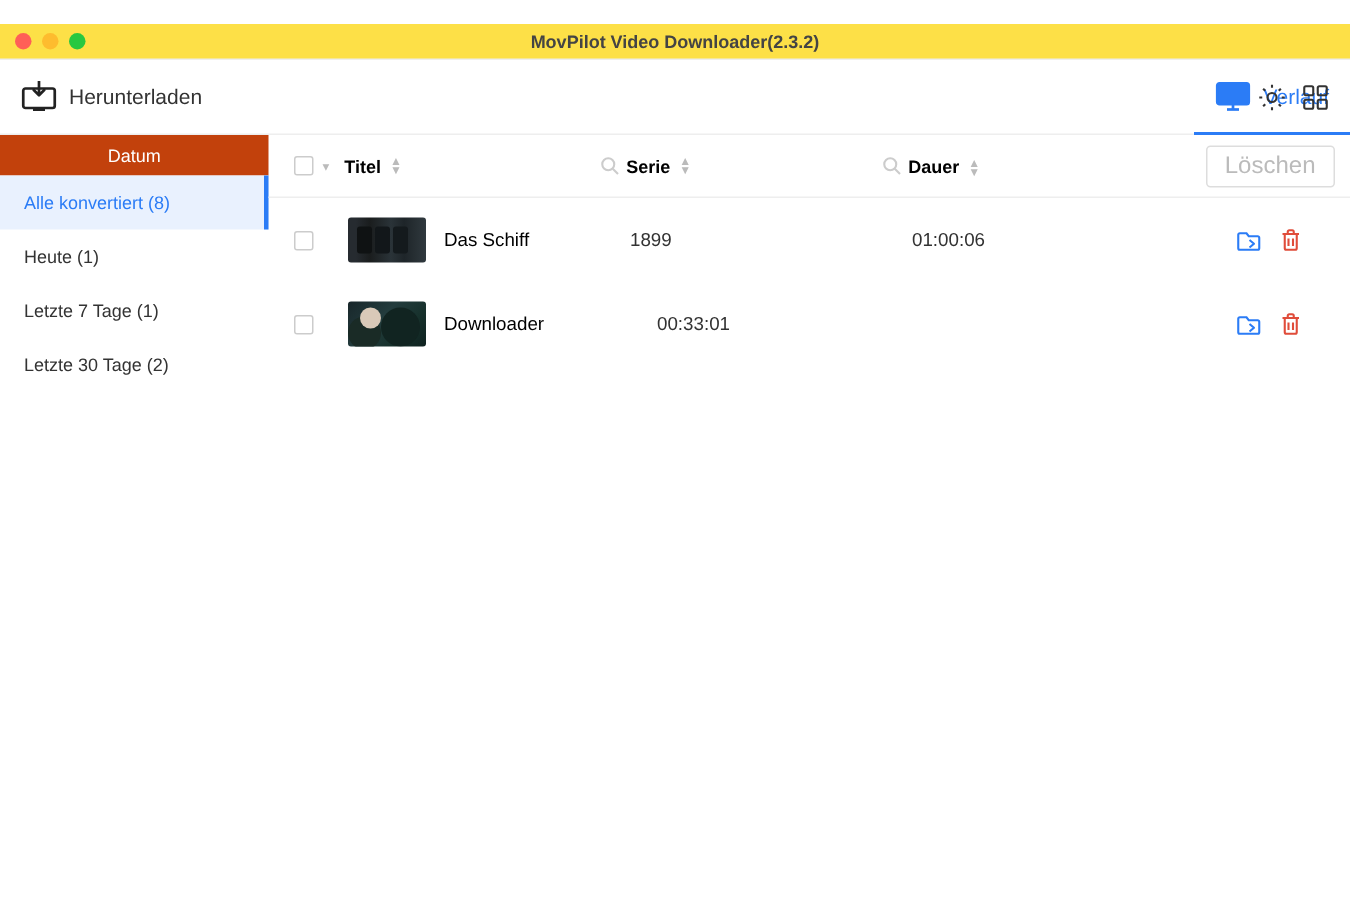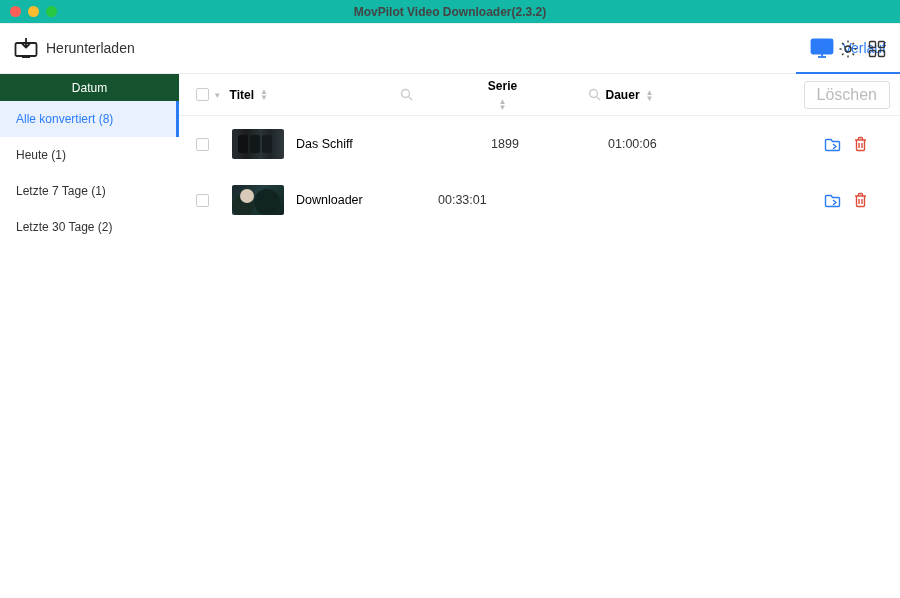--- a/index.html
+++ b/index.html
@@ -1,24 +1,25 @@
 <!DOCTYPE html>
 <html><head>
 <meta charset="utf-8">
 <style>
   * { box-sizing: border-box; margin: 0; padding: 0; font-family: -apple-system, BlinkMacSystemFont, "Segoe UI", Helvetica, Arial, sans-serif; }
   body { width: 900px; height: 598px; background: #fff; overflow: hidden; }
 
   
   .titlebar {
     height: 24px;
-    background: #14b8a6;
+    background: #fde047;
     border-bottom: 1px solid #eee;
     display: flex; align-items: center;
     position: relative;
+    margin-top: 16px;
   }
   .traffic { display: flex; gap: 7px; padding-left: 10px; }
   .dot { width: 11px; height: 11px; border-radius: 50%; }
   .dot.red { background: #ff5f57; }
   .dot.yellow { background: #febc2e; }
   .dot.green { background: #28c840; }
   .titlebar-title {
     position: absolute; left: 0; right: 0; text-align: center;
     font-size: 12px; font-weight: 600; color: #444;
     pointer-events: none;
@@ -44,21 +45,21 @@
     display: flex; align-items: center; gap: 10px;
   }
   .icon-btn { cursor: pointer; display: flex; align-items: center; }
 
   
   .main { display: flex; height: calc(598px - 24px - 50px); }
   .sidebar {
     width: 179px; flex-shrink: 0;
   }
   .sidebar-header {
-    height: 27px; background: #14532d; color: #fff;
+    height: 27px; background: #c2410c; color: #fff;
     display: flex; align-items: center; justify-content: center;
     font-size: 12px;
   }
   .sidebar-item {
     height: 36px; display: flex; align-items: center;
     padding-left: 16px; font-size: 12px; color: #333; cursor: pointer;
   }
   .sidebar-item.selected {
     background: #e9f1fe; color: #2b7cf6;
     border-right: 3px solid #2b7cf6;
@@ -66,21 +67,21 @@
 
   .content { flex: 1; }
 
   .table-header {
     height: 42px; display: flex; align-items: center;
     border-bottom: 1px solid #eee;
     padding: 0 10px;
   }
   .col-check { width: 26px; display: flex; justify-content: center; }
   .col-title { width: 170px; display: flex; align-items: center; gap: 6px; font-size: 12px; font-weight: 600; }
-  .col-serie { width: 170px; display: flex; align-items: center; gap: 6px; font-size: 12px; font-weight: 600; flex-direction: column; }
+  .col-serie { width: 170px; display: flex; align-items: center; gap: 6px; font-size: 12px; font-weight: 600; }
   .col-dauer { width: 170px; display: flex; align-items: flex-end; gap: 6px; font-size: 12px; font-weight: 600; }
   .col-title-search, .col-serie-search { width: 18px; }
   .col-actions { margin-left: auto; width: 100px; display:flex; justify-content:flex-end; }
   .sort-arrows { display: inline-block; color: #bbb; font-size: 8px; line-height: 6px; }
 
   .checkbox {
     width: 13px; height: 13px; border: 1px solid #ccc; border-radius: 2px; background: #fff;
   }
   .search-mini { color: #ccc; }
 

